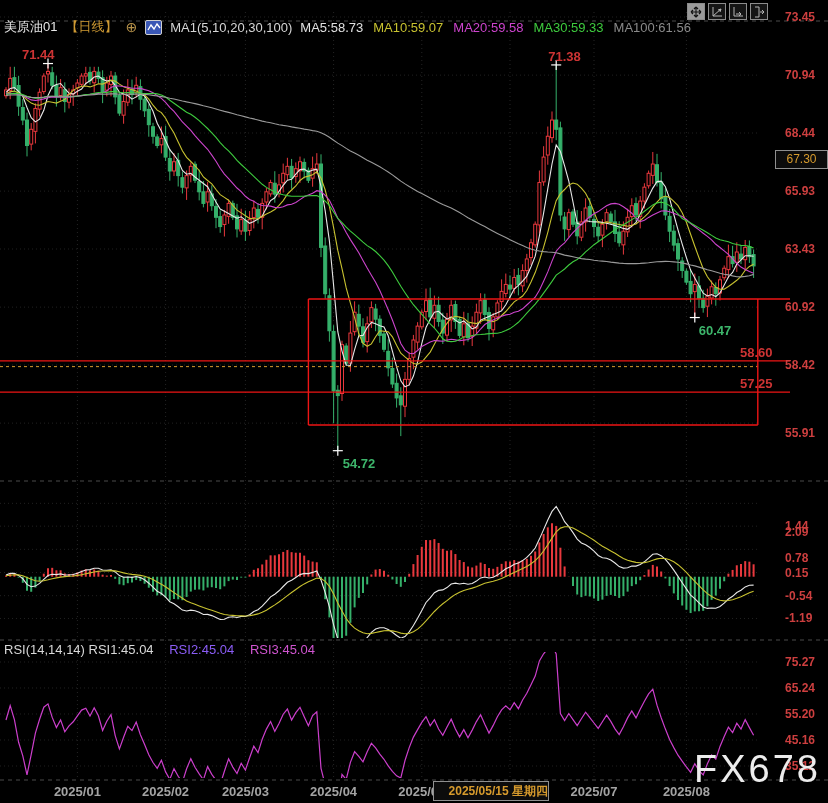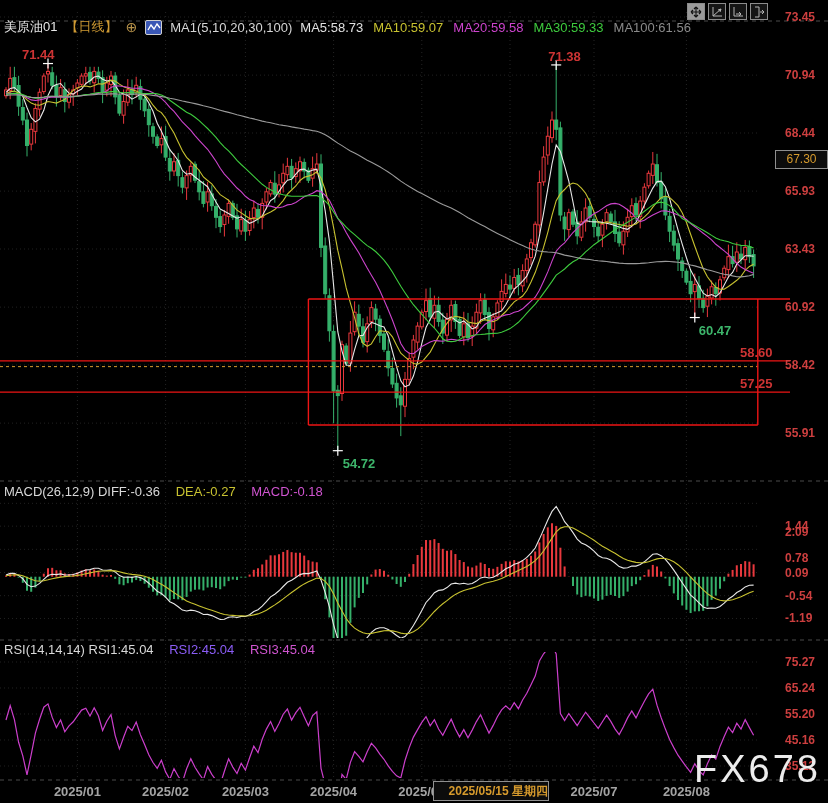--- a/index.html
+++ b/index.html
@@ -678,45 +678,40 @@
           <path d="M2 1 v9 h9 M4 8 h5 M9 8 l-2 -2 M9 8 l-2 2" stroke="#b5b5b5" stroke-width="1" fill="none"></path>
         </svg>
     </span>
     <span class="tool">
       <svg width="12" height="12">
           <path d="M2 1 h4 v10 h-4 M7 6 h4 M11 6 l-2 -2 M11 6 l-2 2" stroke="#b5b5b5" stroke-width="1" fill="none"></path>
         </svg>
     </span>
   </div>
 
-  <div class="pane-header" style="top:484px;">
-    <span style="color:#d8d8d8">MACD(26,12,9) DIFF:-0.36</span>
-    <span style="color:#c8c230">DEA:-0.27</span>
-    <span style="color:#d054d0">MACD:-0.18</span>
-  </div>
 
   <div class="pane-header" style="top:642px;">
     <span style="color:#d8d8d8">RSI(14,14,14) RSI1:45.04</span>
     <span style="color:#8b5cf6">RSI2:45.04</span>
     <span style="color:#d054d0">RSI3:45.04</span>
   </div>
 
   <div id="labels">
       <div class="axis-lbl" style="top:10px;">73.45</div>
       <div class="axis-lbl" style="top:68.11905000000013px;">70.94</div>
       <div class="axis-lbl" style="top:126.00655000000012px;">68.44</div>
       <div class="axis-lbl" style="top:184.1255999999999px;">65.93</div>
       <div class="axis-lbl" style="top:242.0131000000001px;">63.43</div>
       <div class="axis-lbl" style="top:300.13215px;">60.92</div>
       <div class="axis-lbl" style="top:358.01965000000007px;">58.42</div>
       <div class="axis-lbl" style="top:426px;">55.91</div>
       <div class="axis-lbl" style="top:525px;">2.09</div>
       <div class="axis-lbl" style="top:519.168px;">1.44</div>
       <div class="axis-lbl" style="top:551px;">0.78</div>
-      <div class="axis-lbl" style="top:565.5px;">0.09</div>
+      <div class="axis-lbl" style="top:565.5px;">0.15</div>
       <div class="axis-lbl" style="top:588.666px;">-0.54</div>
       <div class="axis-lbl" style="top:611.481px;">-1.19</div>
       <div class="axis-lbl" style="top:655.0151px;">75.27</div>
       <div class="axis-lbl" style="top:680.9928px;">65.24</div>
       <div class="axis-lbl" style="top:706.9964px;">55.20</div>
       <div class="axis-lbl" style="top:733px;">45.16</div>
       <div class="axis-lbl" style="top:759.0036px;">35.12</div>
       <div class="month-lbl" style="left:77.4px;">2025/01</div>
       <div class="month-lbl" style="left:165.6px;">2025/02</div>
       <div class="month-lbl" style="left:245.4px;">2025/03</div>

